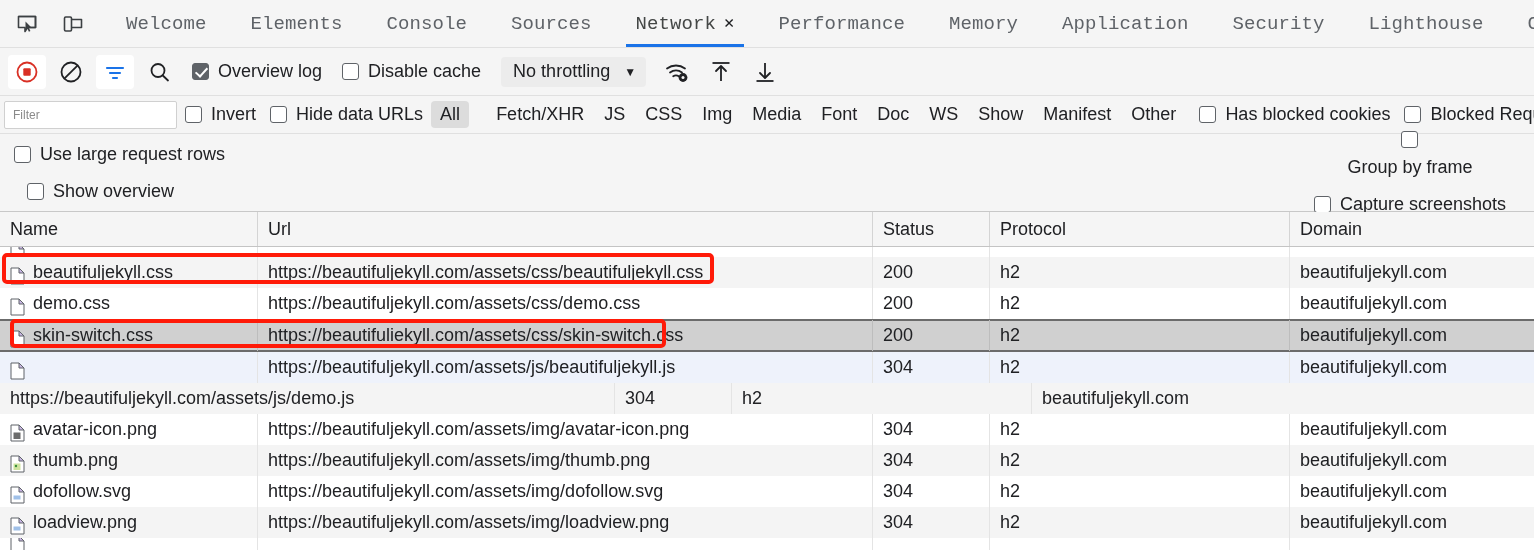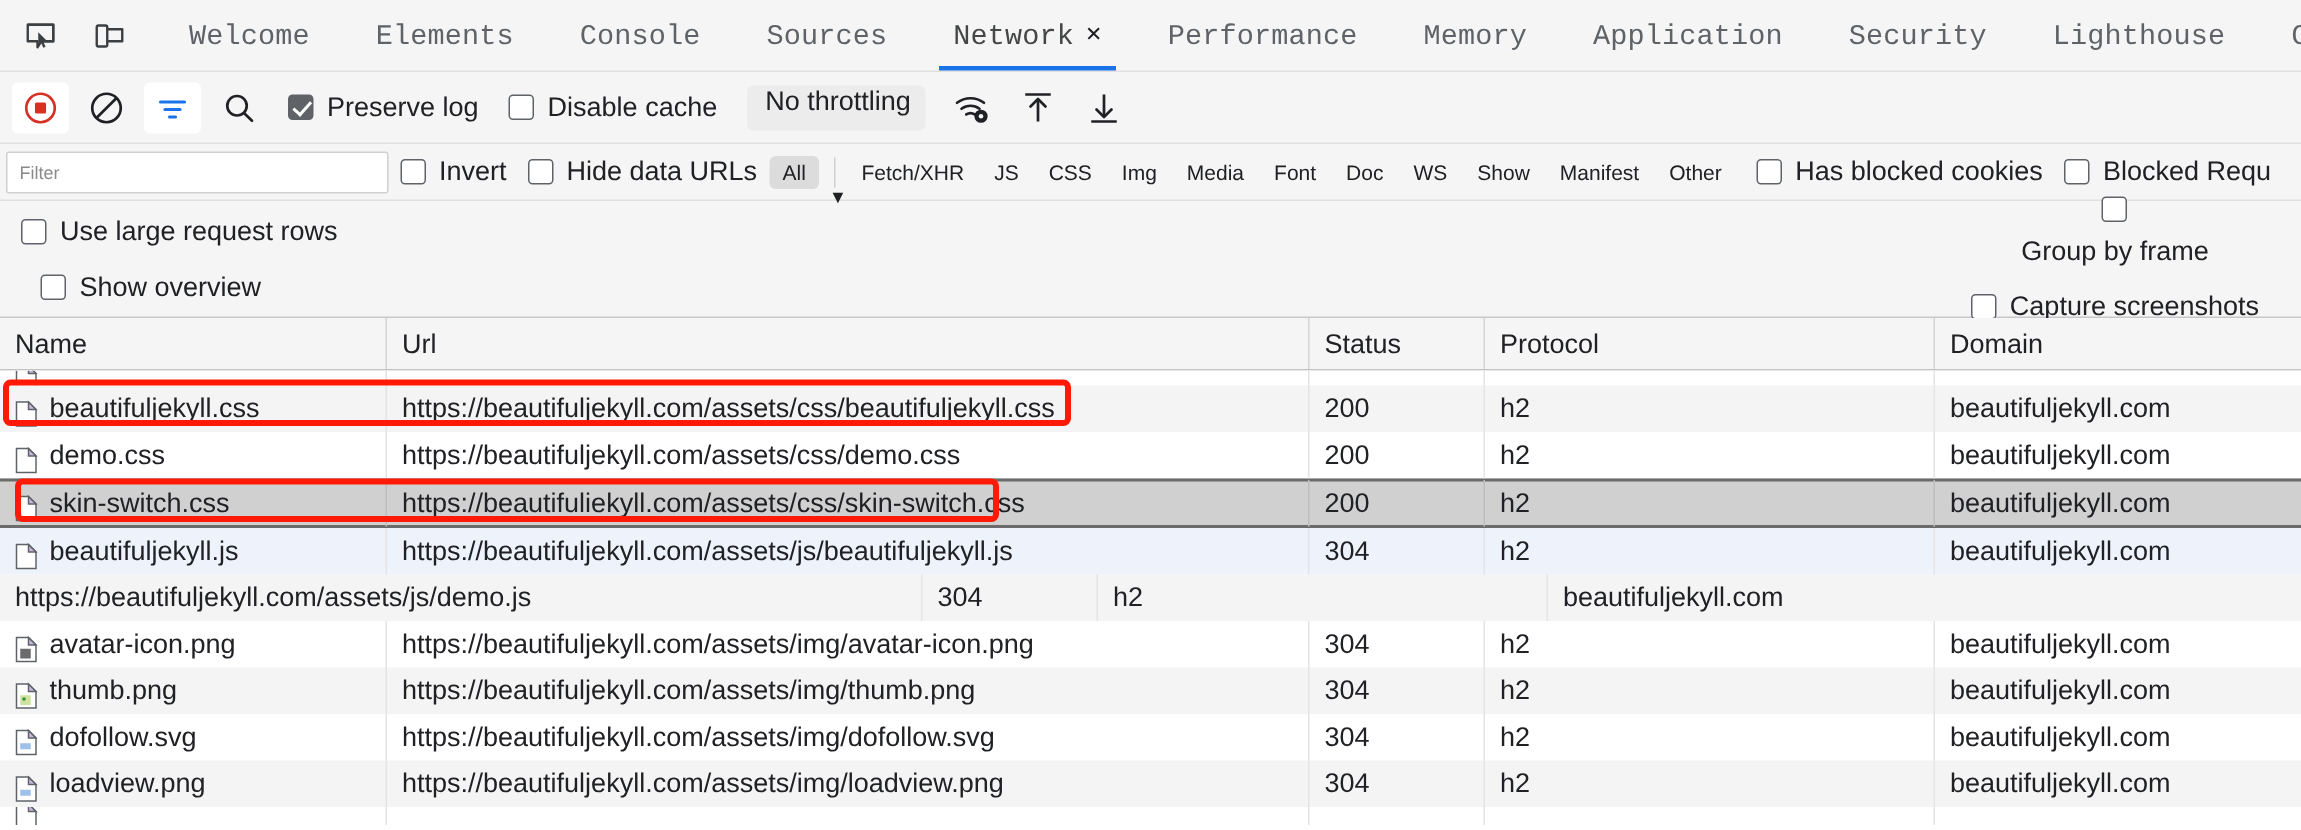--- a/index.html
+++ b/index.html
@@ -54,40 +54,40 @@
   .box {
     width: 17px; height: 17px; border:1.6px solid #5f6368; border-radius:3px;
     background:#fff; flex:none; position:relative;
   }
   .box.checked { background:#5f6368; border-color:#5f6368; }
   .box.checked::after {
     content:""; position:absolute; left:5px; top:1px; width:5px; height:10px;
     border:solid #fff; border-width: 0 2.2px 2.2px 0; transform: rotate(42deg);
   }
   .throttle {
-    display:flex; align-items:center; gap:46px; background:#ececec;
+    display:flex; align-items:center; gap:14px; background:#ececec;
     height:30px; padding: 0 10px 0 12px; border-radius:4px; font-size:18px;
-    color:#202124; cursor:pointer; margin-right: 12px; flex-direction: column;
+    color:#202124; cursor:pointer; margin-right: 12px;
   }
   .caret { font-size: 12px; color:#202124; }
 
   
   .filterrow {
     height: 38px; background:#f5f5f5; display:flex; align-items:center;
     border-bottom: 1px solid #e0e0e0; white-space:nowrap;
   }
   .filterinput {
     width: 255px; height: 28px; margin: 0 8px 0 4px;
     border: 1px solid #d0d0d0; background:#fff; border-radius:2px;
     font-size: 12px; color:#5f6368; padding: 0 8px; outline:none;
     font-family:"Liberation Sans", sans-serif;
   }
   .filterinput::placeholder { color:#8a8a8a; }
   .ftype {
-    font-size: 14px; color:#202124; padding: 3px 9px; border-radius: 4px;
+    font-size: 18px; color:#202124; padding: 3px 9px; border-radius: 4px;
     cursor:pointer; margin-right: 2px;
   }
   .ftype.sel { background:#dcdcdc; }
   .vsep { width:1px; height:20px; background:#d0d0d0; margin: 0 8px; }
 
   
   .settings {
     height: 78px; background:#f5f5f5; border-bottom:1px solid #c8c8c8;
     display:flex; align-items:center; justify-content:space-between;
     padding: 0 28px 0 14px;
@@ -218,21 +218,21 @@
     </div>
     <div class="tool" style="margin-right:14px;">
       <svg width="24" height="24" viewBox="0 0 24 24">
         <circle cx="11" cy="10.5" r="6.5" fill="none" stroke="#202124" stroke-width="1.8"></circle>
         <line x1="15.8" y1="15.5" x2="21" y2="20.5" stroke="#202124" stroke-width="1.8" stroke-linecap="round"></line>
       </svg>
     </div>
 
     <div class="chk">
       <span class="box checked"></span>
-      <span>Preserve log</span>
+      <span>Overview log</span>
     </div>
     <div class="chk">
       <span class="box"></span>
       <span>Disable cache</span>
     </div>
 
     <div class="throttle">
       <span>No throttling</span>
       <span class="caret">▼</span>
     </div>
@@ -395,21 +395,20 @@
       </div>
 
       <div class="grow blue">
         <div class="c-name">
           <span class="fileicon">
             <svg width="15" height="18" viewBox="0 0 15 18">
                 <path d="M1 1h8l5 5v11H1z" fill="#fff" stroke="#5f6368" stroke-width="1"></path>
                 <path d="M9 1l5 5H9z" fill="#c9b6e4" stroke="#5f6368" stroke-width="1"></path>
               </svg>
           </span>
-          <span class="nm">beautifuljekyll.js</span>
         </div>
         <div class="c-url">https://beautifuljekyll.com/assets/js/beautifuljekyll.js</div>
         <div class="c-status">304</div>
         <div class="c-proto">h2</div>
         <div class="c-domain">beautifuljekyll.com</div>
       </div>
 
       <div class="grow odd">
         <div class="c-url">https://beautifuljekyll.com/assets/js/demo.js</div>
         <div class="c-status">304</div>

